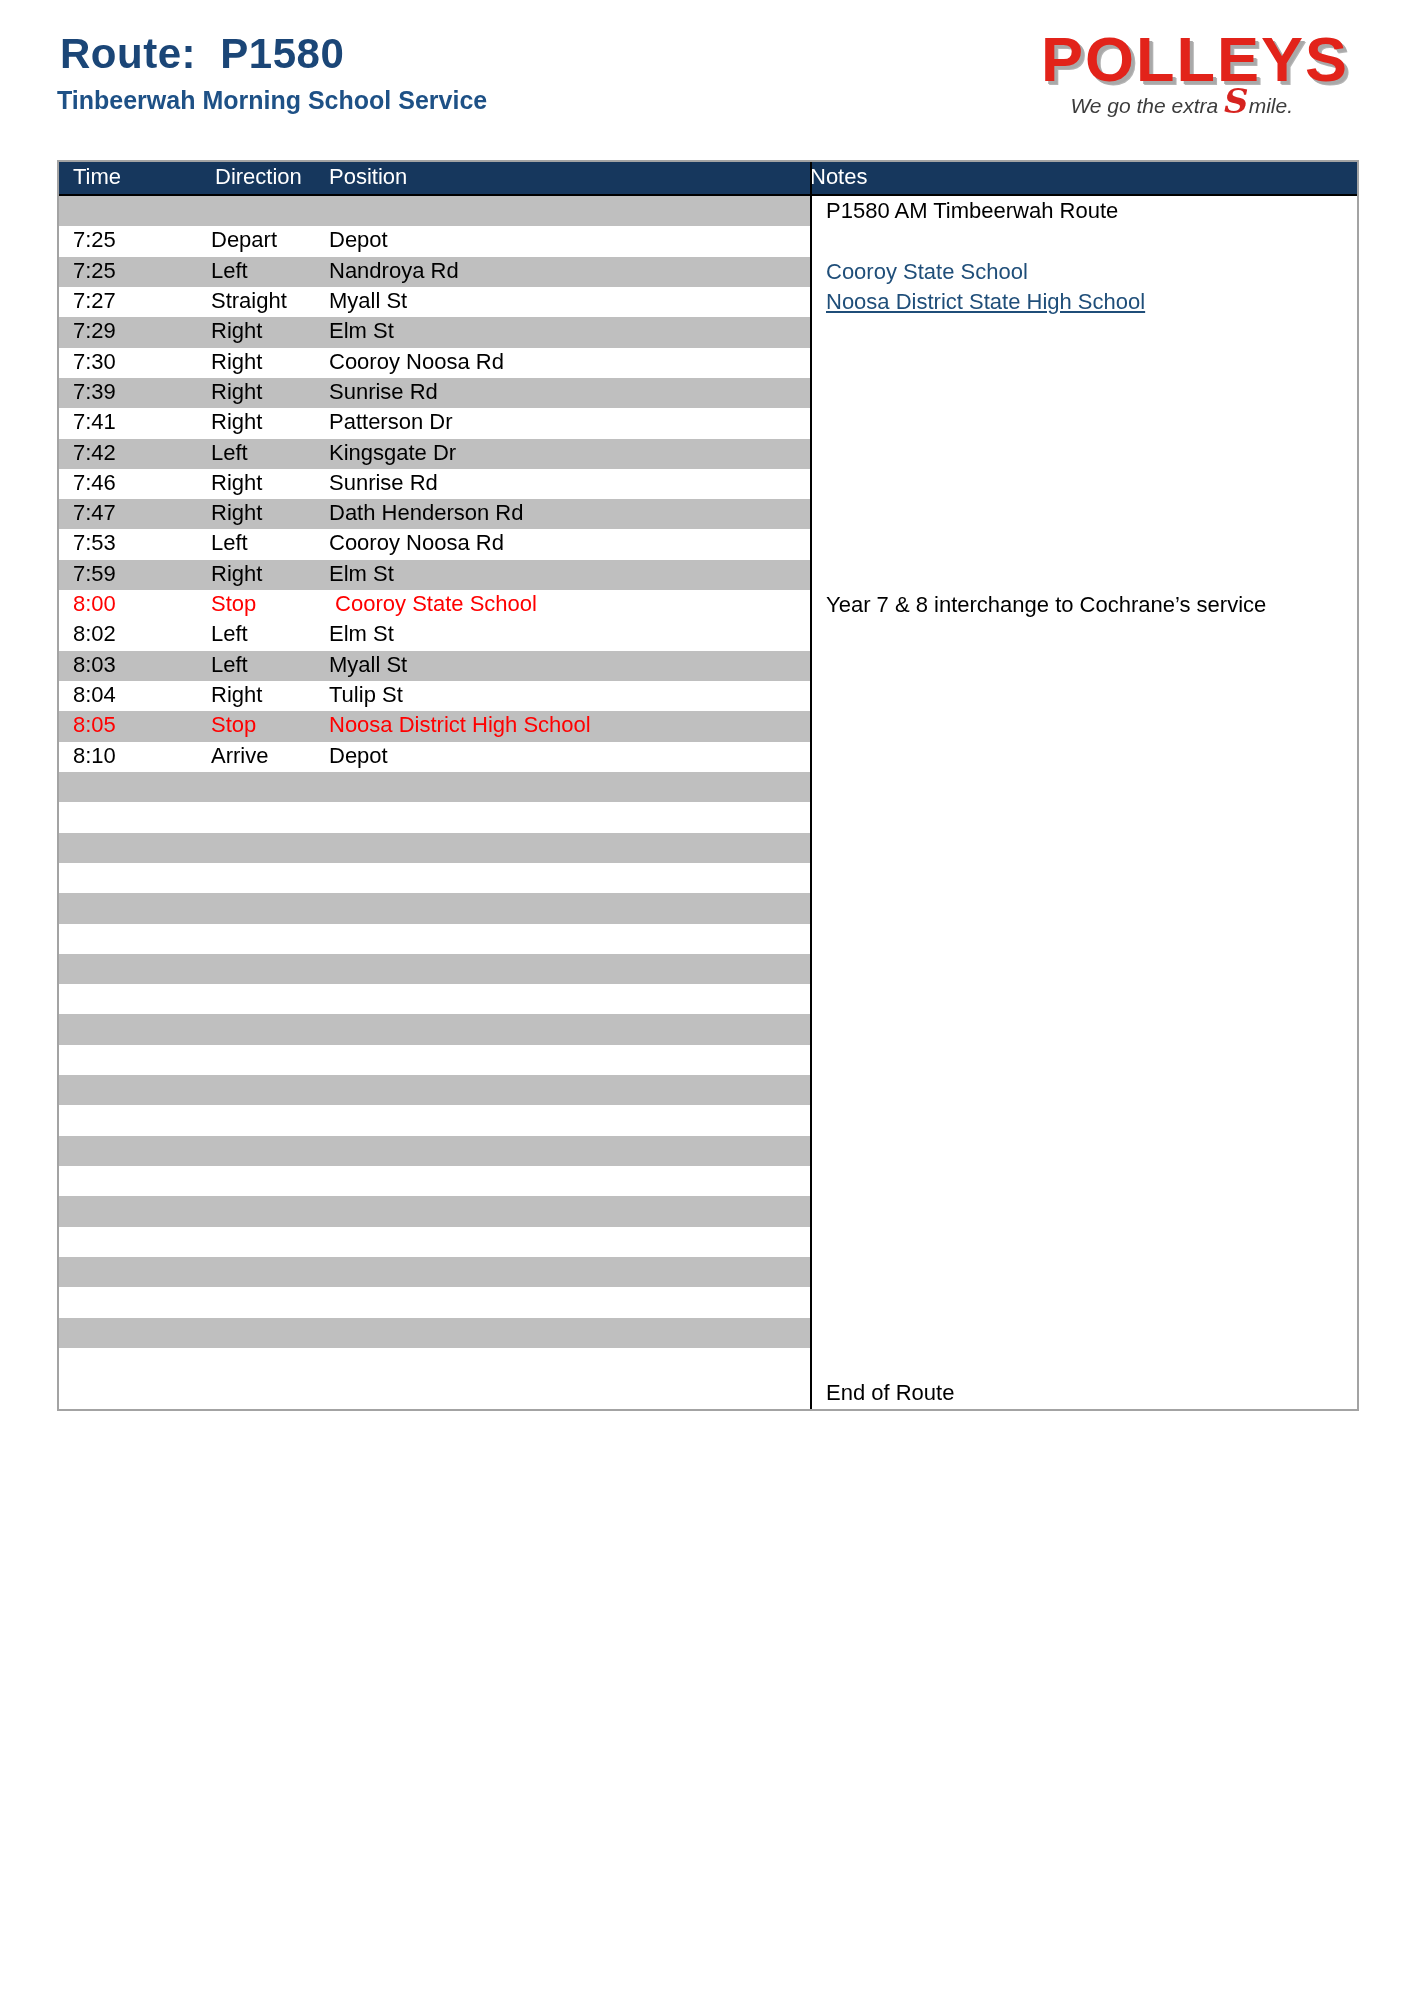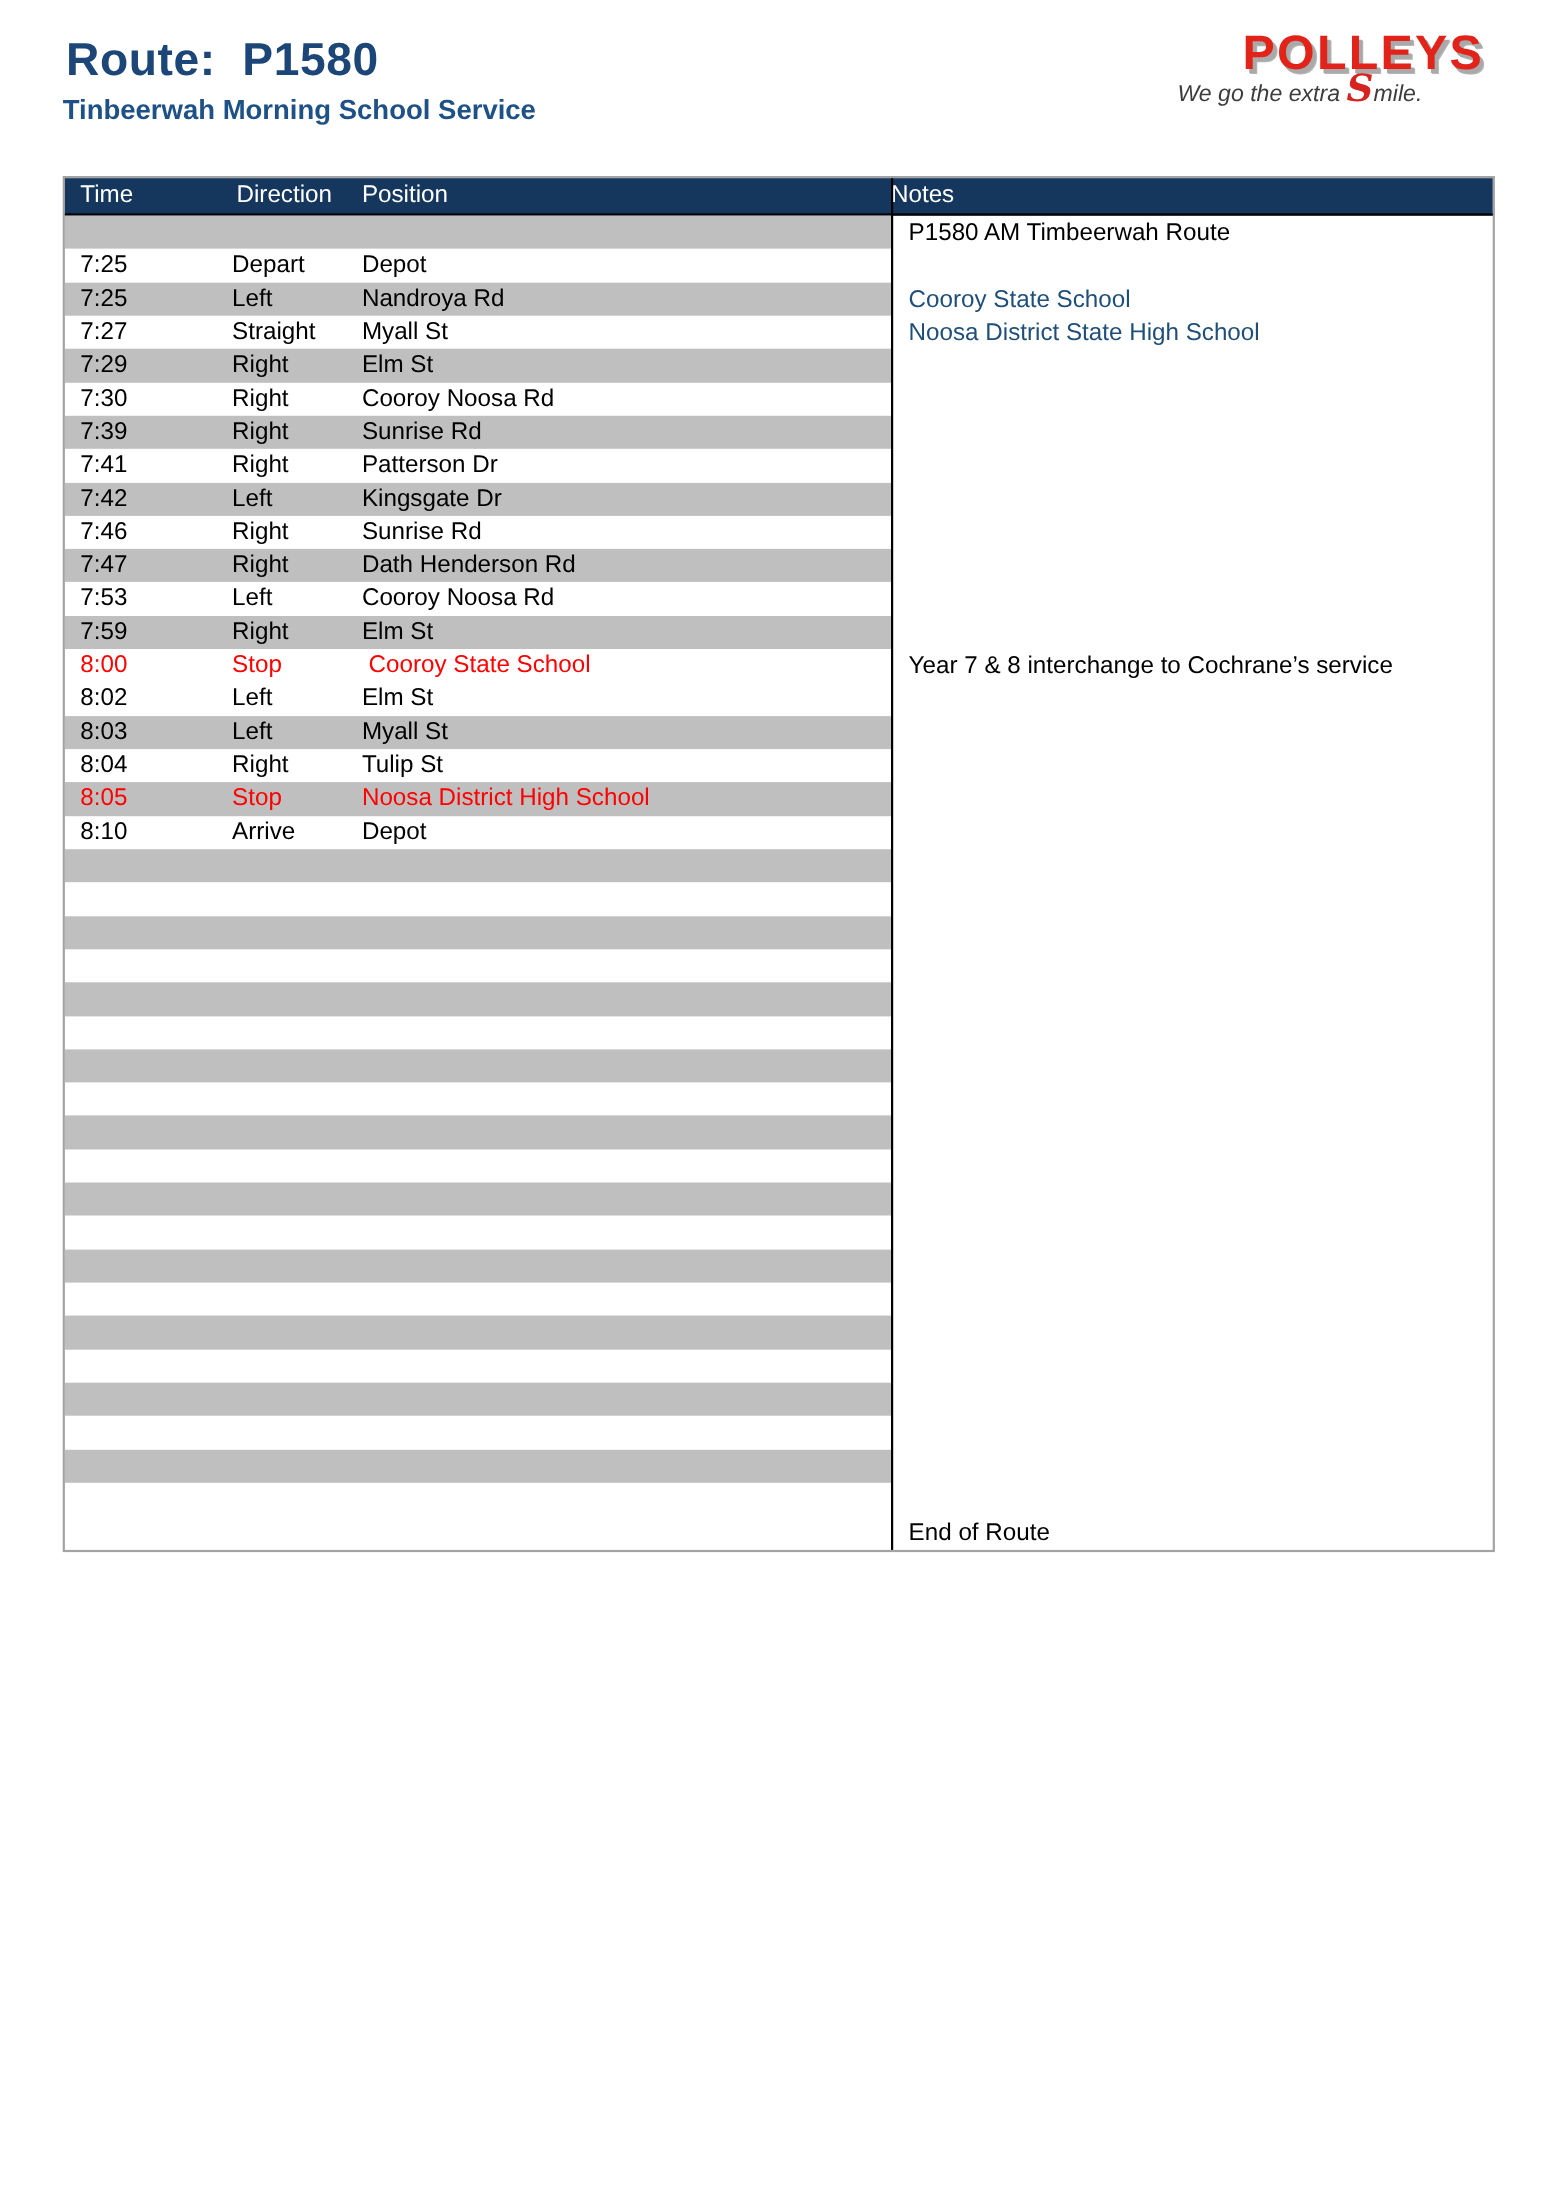--- a/index.html
+++ b/index.html
@@ -17,21 +17,21 @@
     white-space:pre;letter-spacing:0.5px;
   }
   .service-subtitle{
     position:absolute;left:57px;top:86px;
     font-size:25px;font-weight:bold;color:#1E5186;
   }
   .logo{
     position:absolute;top:26px;right:72px;text-align:right;
   }
   .logo-word{
-    font-size:44px;line-height:1.05;font-weight:900;
+    font-size:63px;line-height:1.05;font-weight:900;
     color:#E2231A;letter-spacing:2px;
     text-shadow:3px 3px 0 #a9a9a9,4px 4px 0 #b5b5b5;
     font-family:"Liberation Sans",sans-serif;
   }
   .logo-tagline{
     margin-top:2px;padding-right:56px;
     font-size:21px;font-style:italic;color:#3d3d3d;
     font-family:"Liberation Sans",sans-serif;
     white-space:pre;
   }
@@ -200,20 +200,20 @@
         <div class="t-row gray"></div>
         <div class="t-row"></div>
         <div class="t-row gray"></div>
         <div class="t-row"></div>
         <div class="t-row gray"></div>
         <div class="t-row"></div>
         <div class="t-row gray"></div>
         <div class="t-row"></div>
         <div class="note-entry" style="top: 0px;">P1580 AM Timbeerwah Route</div>
         <div class="note-entry blue" style="top: 60.64px;">Cooroy State School</div>
-        <div class="note-entry blue" style="top: 90.96px;">Noosa District State High School</div>
+        <div class="note-entry blue" style="top: 90.96px; text-decoration: underline;">Noosa District State High School</div>
         <div class="note-entry" style="top: 394.16px;">Year 7 &amp; 8 interchange to Cochrane’s service</div>
         <div class="note-entry" style="top: 1182.48px;">End of Route</div>
       </div>
     <div class="column-divider"></div>
   </div>
 
 </div>
 
 </body></html>

